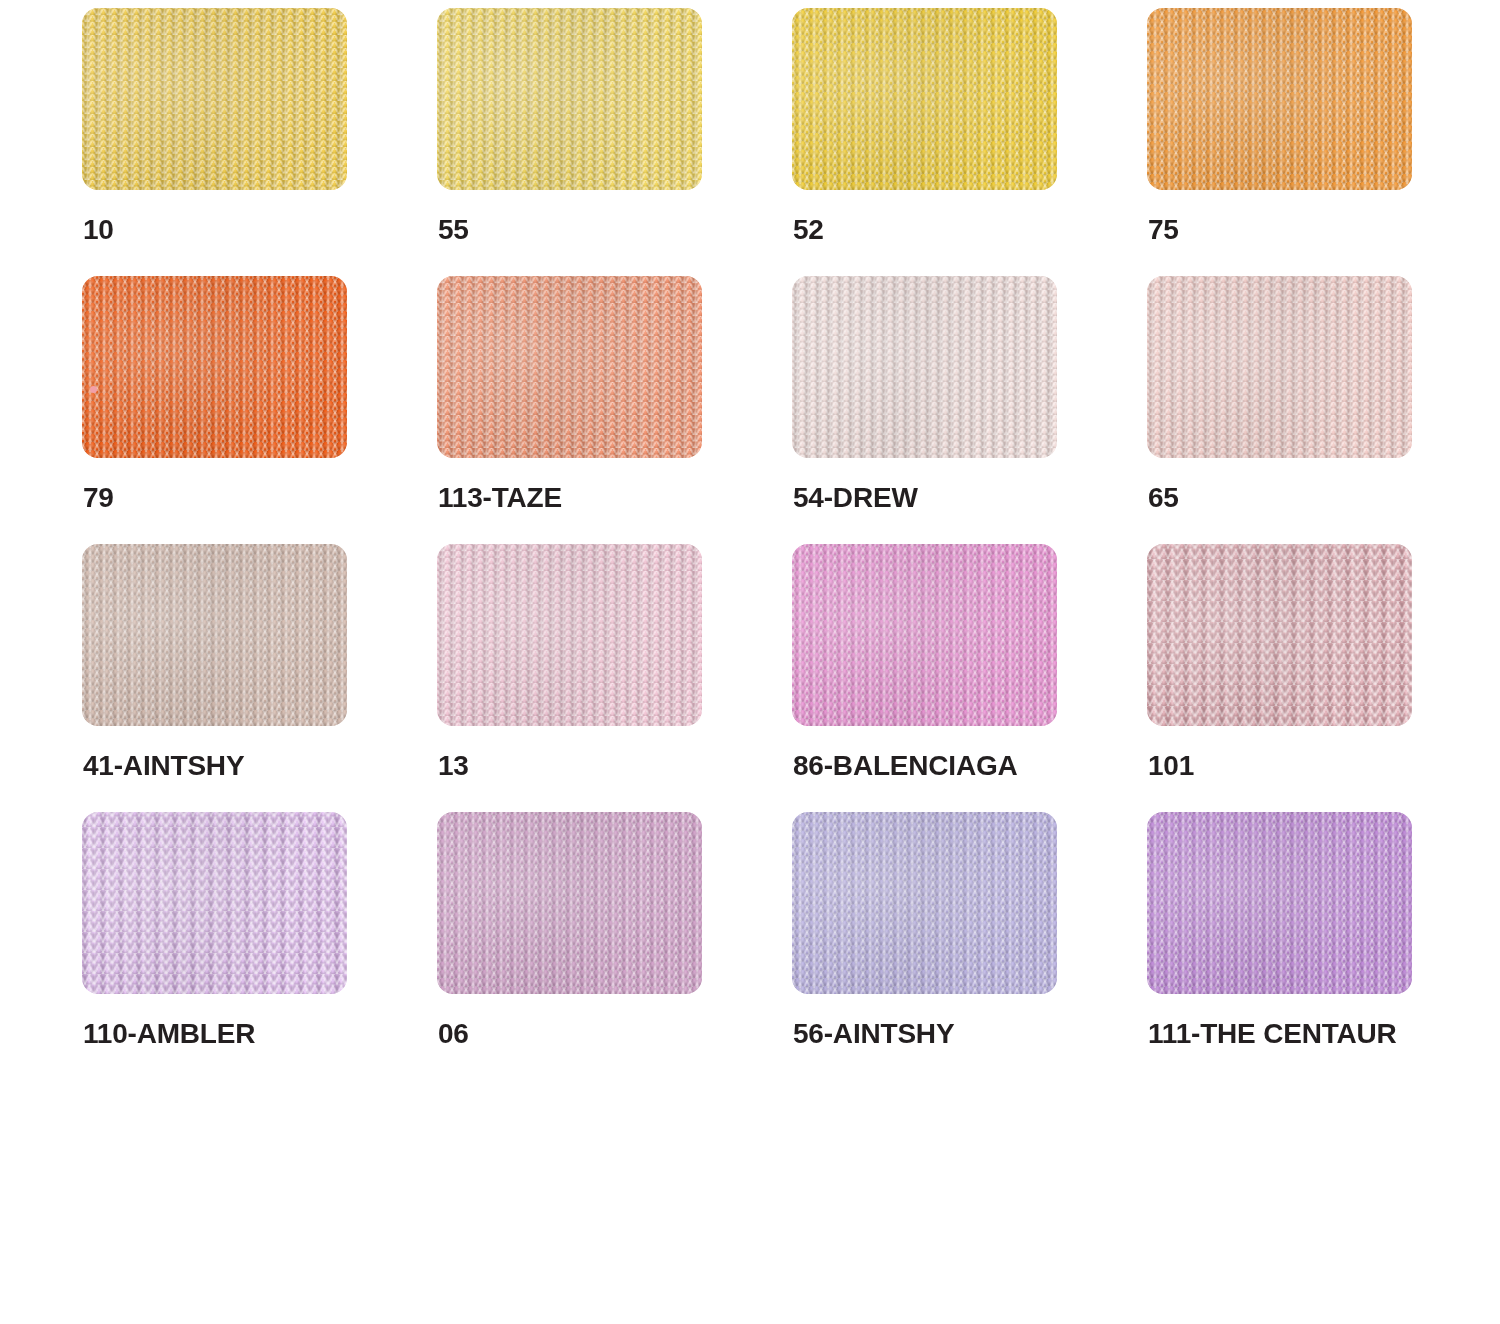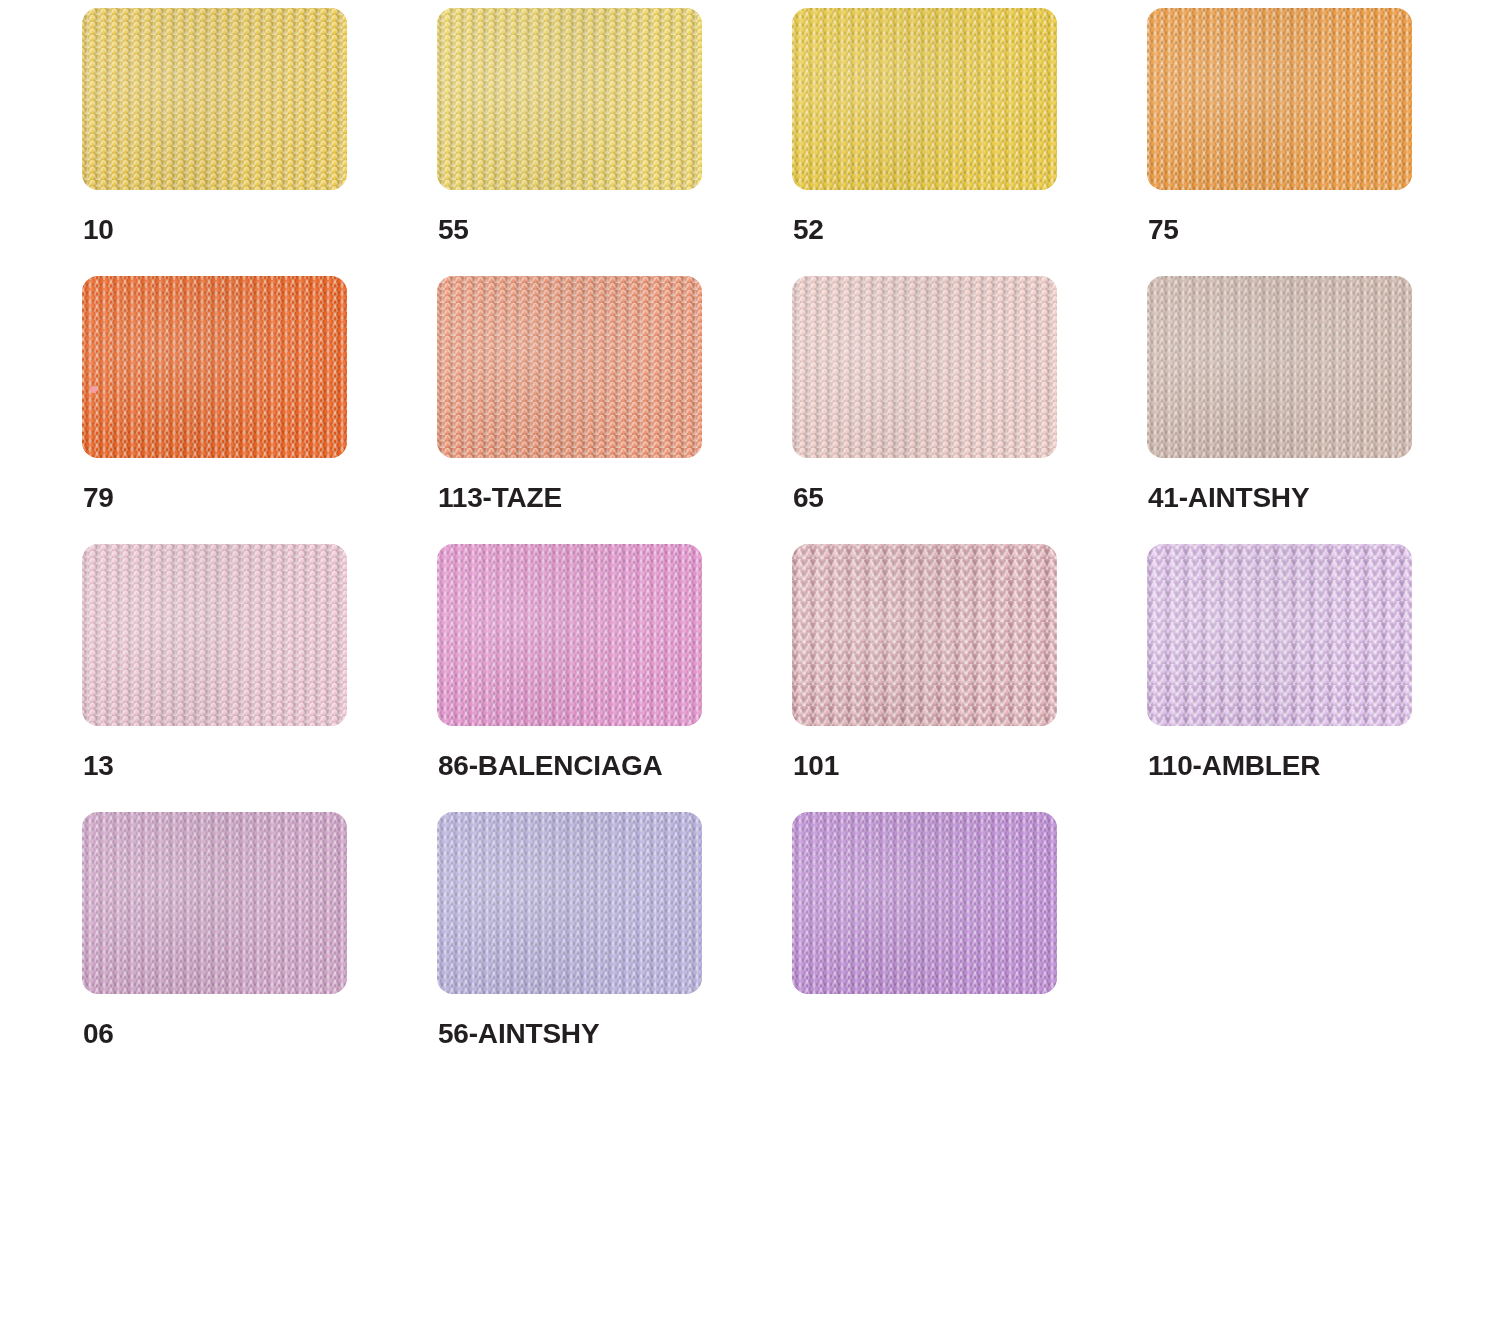--- a/index.html
+++ b/index.html
@@ -160,20 +160,27 @@
       <div class="swatch-label">79</div>
     </div>
     <div class="swatch-cell">
       <div class="swatch-chip gauge-fine" style="background-color: rgb(249, 149, 112);">
         <div class="knit"></div>
         <div class="knit-sheen"></div>
       </div>
       <div class="swatch-label">113-TAZE</div>
     </div>
     <div class="swatch-cell">
+      <div class="swatch-chip gauge-fine" style="background-color: rgb(249, 227, 224);">
+        <div class="knit"></div>
+        <div class="knit-sheen"></div>
+      </div>
+      <div class="swatch-label">54-DREW</div>
+    </div>
+    <div class="swatch-cell">
       <div class="swatch-chip gauge-fine" style="background-color: rgb(250, 210, 205);">
         <div class="knit"></div>
         <div class="knit-sheen"></div>
       </div>
       <div class="swatch-label">65</div>
     </div>
     <div class="swatch-cell">
       <div class="swatch-chip" style="background-color: rgb(217, 189, 176);">
         <div class="knit"></div>
         <div class="knit-sheen"></div>
@@ -220,14 +227,15 @@
         <div class="knit"></div>
         <div class="knit-sheen"></div>
       </div>
       <div class="swatch-label">56-AINTSHY</div>
     </div>
     <div class="swatch-cell">
       <div class="swatch-chip" style="background-color: rgb(195, 137, 222);">
         <div class="knit"></div>
         <div class="knit-sheen"></div>
       </div>
+      <div class="swatch-label">111-THE CENTAUR</div>
     </div>
   </div>
 
 </body></html>

